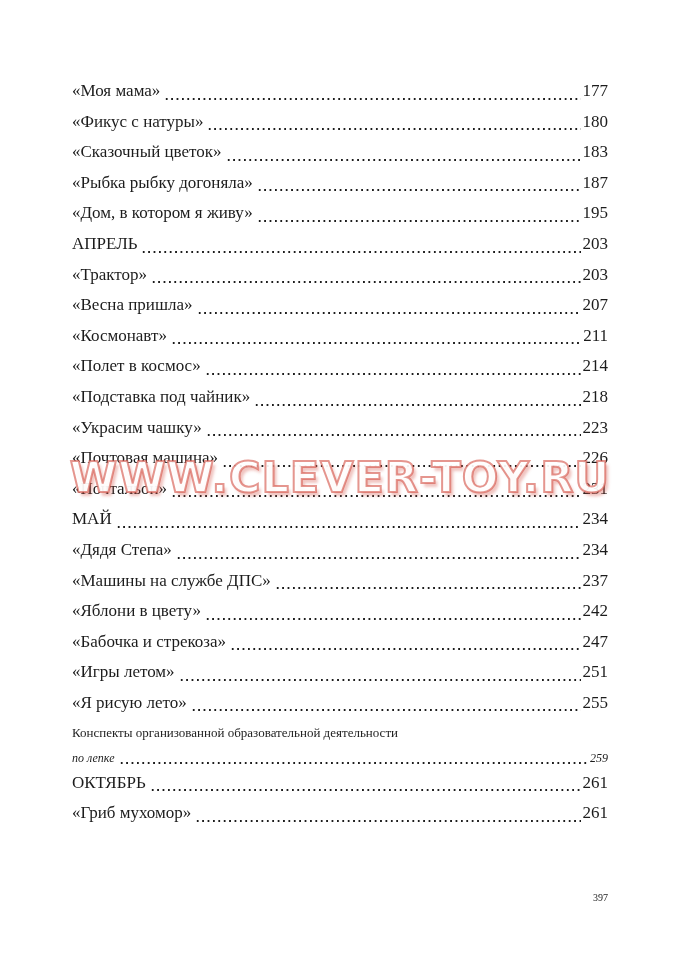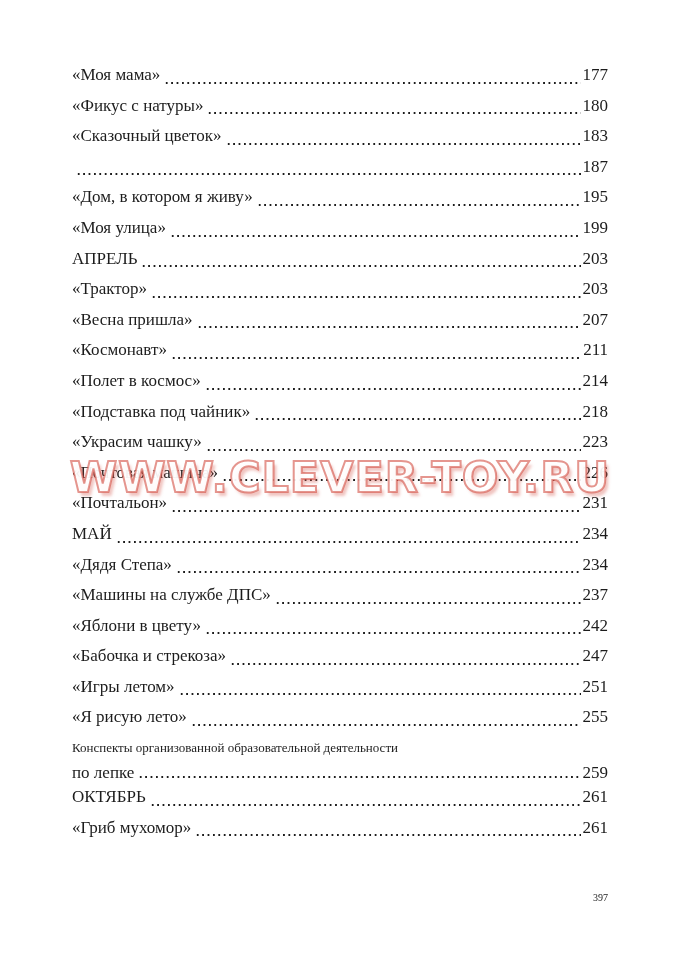--- a/index.html
+++ b/index.html
@@ -11,21 +11,21 @@
     height: 960px;
     background: #ffffff;
     position: relative;
     overflow: hidden;
     font-family: "Liberation Serif", "DejaVu Serif", serif;
     color: #1c1c1c;
   }
   .page {
     position: absolute;
     inset: 0;
-    padding: 60px 72px 0 72px;
+    padding: 76px 72px 0 72px;
     box-sizing: border-box;
   }
   .toc-list {
     position: relative;
   }
   .toc-row {
     display: flex;
     align-items: baseline;
     height: 30.6px;
     line-height: 30.6px;
@@ -51,24 +51,25 @@
     height: 30.6px;
     line-height: 30.6px;
     font-size: 13px;
     white-space: nowrap;
     display: flex;
     align-items: baseline;
   }
   .ml-line2 {
     height: 18.5px;
     line-height: 18.5px;
-    font-size: 17px;
+    font-size: 12px;
     display: flex;
     align-items: center;
     white-space: nowrap;
+    font-style: italic;
   }
   .ml-line2 .leader {
     background-position: left bottom 2px;
   }
   .watermark {
     position: absolute;
     left: 50%;
     top: 477px;
     transform: translate(-50%, -50%);
     font-family: "DejaVu Sans", sans-serif;
@@ -104,32 +105,28 @@
         <span class="toc-title">«Фикус с натуры»</span>
         <span class="leader"></span>
         <span class="toc-page">180</span>
       </div>
       <div class="toc-row">
         <span class="toc-title">«Сказочный цветок»</span>
         <span class="leader"></span>
         <span class="toc-page">183</span>
       </div>
       <div class="toc-row">
+        <span class="toc-title">«Рыбка рыбку догоняла»</span>
         <span class="leader"></span>
         <span class="toc-page">187</span>
       </div>
       <div class="toc-row">
         <span class="toc-title">«Дом, в котором я живу»</span>
         <span class="leader"></span>
         <span class="toc-page">195</span>
-      </div>
-      <div class="toc-row">
-        <span class="toc-title">«Моя улица»</span>
-        <span class="leader"></span>
-        <span class="toc-page">199</span>
       </div>
       <div class="toc-row section">
         <span class="toc-title">АПРЕЛЬ</span>
         <span class="leader"></span>
         <span class="toc-page">203</span>
       </div>
       <div class="toc-row">
         <span class="toc-title">«Трактор»</span>
         <span class="leader"></span>
         <span class="toc-page">203</span>

